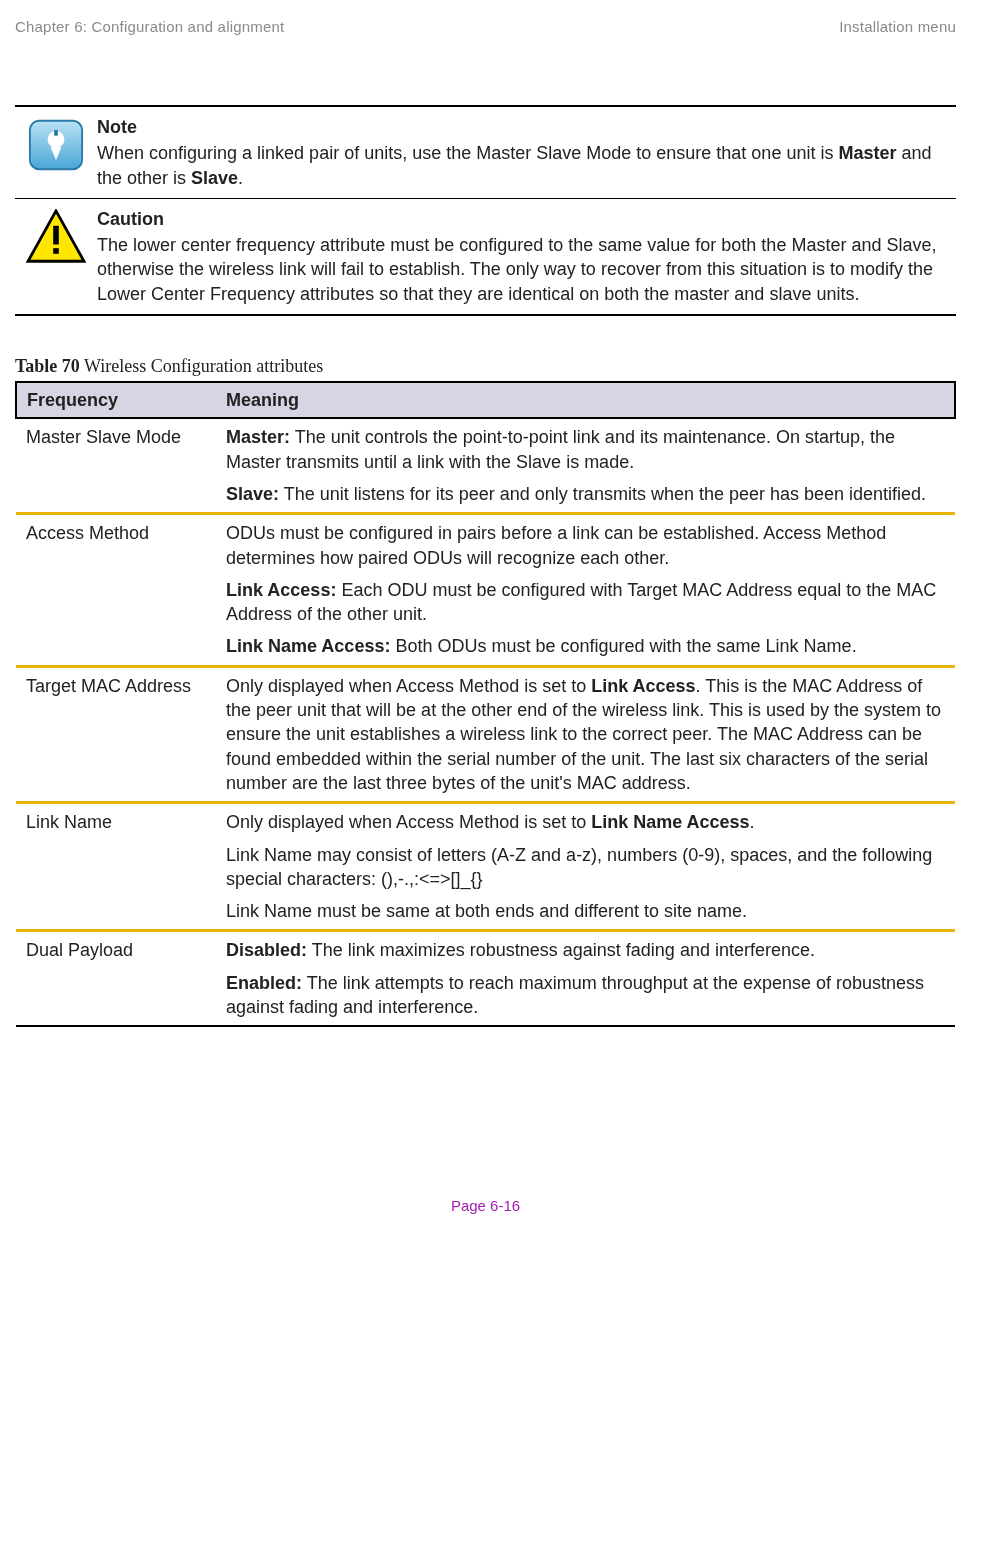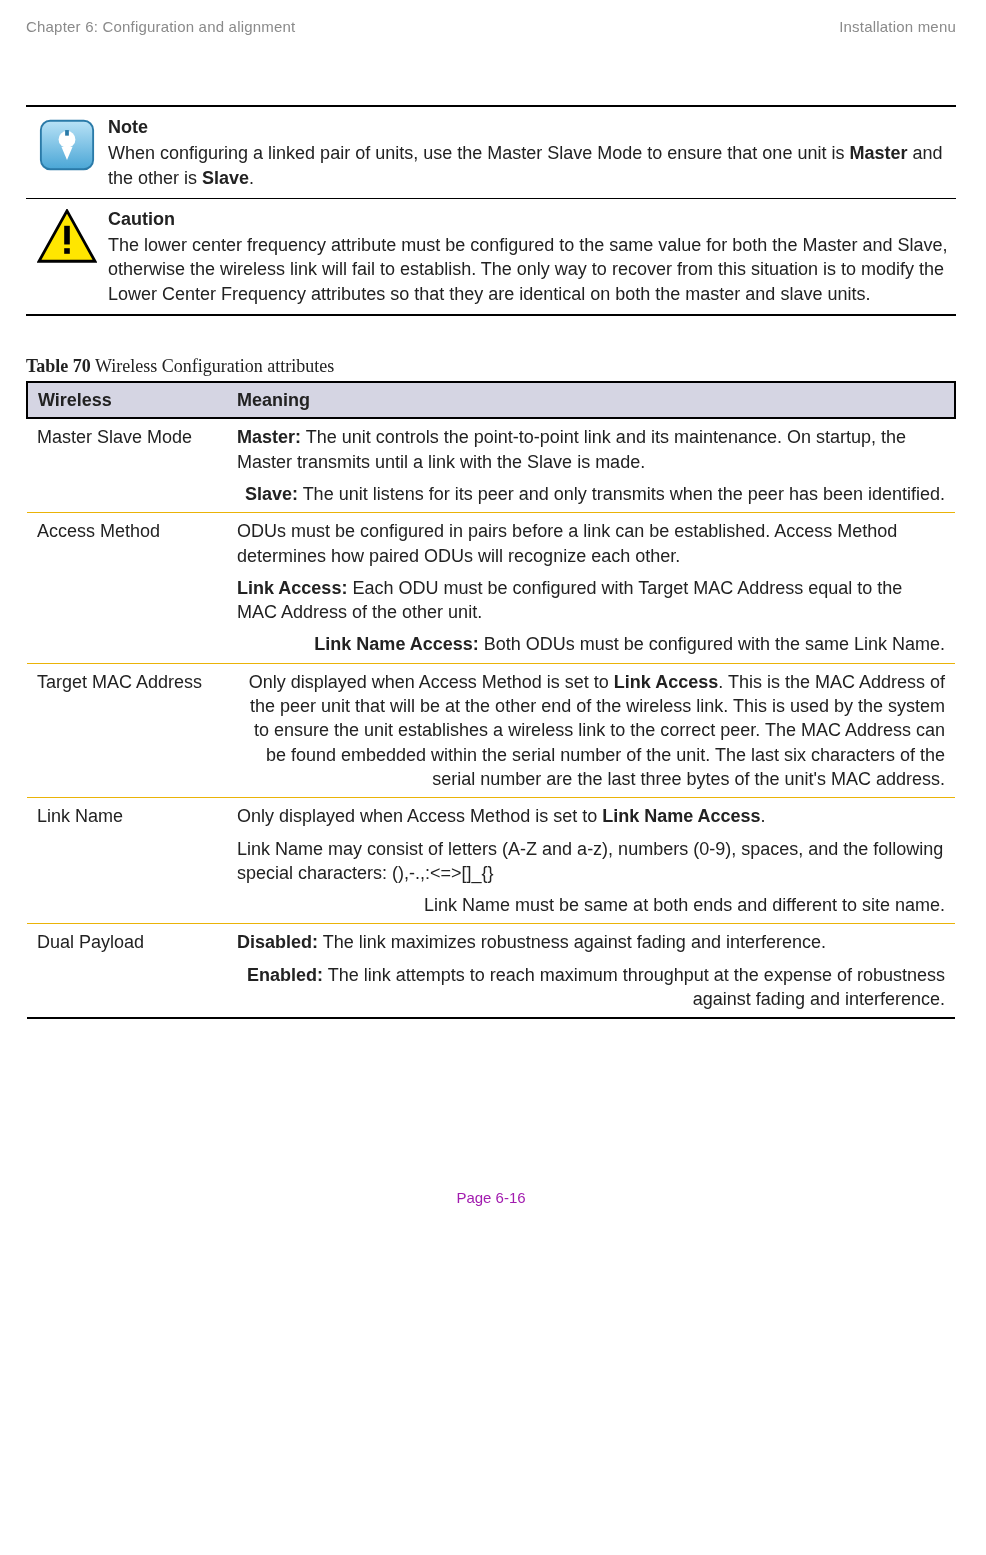--- a/index.html
+++ b/index.html
@@ -4,21 +4,21 @@
 <style>
   * { box-sizing: border-box; }
   body {
     margin: 0;
     background: #fff;
     font-family: Arial, Helvetica, sans-serif;
     color: #222;
     width: 986px;
   }
   .page {
-    padding: 18px 30px 30px 26px;
+    padding: 18px 30px 30px 15px;
   }
   .top-header {
     display: flex;
     justify-content: space-between;
     color: #8a8a8a;
     font-size: 15px;
     margin-bottom: 70px;
     letter-spacing: 0.2px;
   }
   .callout-group {
@@ -80,26 +80,26 @@
   }
   table.attr thead th:first-child {
     border-left: 2px solid #000;
   }
   table.attr thead th:last-child {
     border-right: 2px solid #000;
   }
   table.attr tbody td {
     vertical-align: top;
     padding: 6px 10px 6px 10px;
-    border-bottom: 1px solid #eab308;
+    border-bottom: 3px solid #eab308;
   }
   table.attr tbody tr:last-child td { border-bottom: none; }
   .col-attr { width: 200px; }
   .para { margin: 0 0 8px 0; }
-  .para:last-child { margin-bottom: 0; text-align: right; }
+  .para:last-child { margin-bottom: 0; }
   .b { font-weight: bold; }
   .footer {
     text-align: center;
     color: #a21caf;
     font-size: 15px;
     margin-top: 170px;
   }
 </style>
 </head>
 <body>
@@ -156,21 +156,21 @@
 
   </div>
 
   <div class="table-caption">
     <span class="label-strong">Table 70</span><span>  Wireless Configuration attributes</span>
   </div>
 
   <table class="attr">
     <thead>
       <tr>
-        <th class="col-attr">Wireless</th>
+        <th class="col-attr">Frequency</th>
         <th>Meaning</th>
       </tr>
     </thead>
     <tbody>
 
       <tr>
         <td>Master Slave Mode</td>
         <td>
           <p class="para"><span class="b">Master:</span><span> The unit controls the point-to-point link and its maintenance. On startup, the Master transmits until a link with the Slave is made.</span></p>
           <p class="para"><span class="b">Slave:</span><span> The unit listens for its peer and only transmits when the peer has been identified.</span></p>

